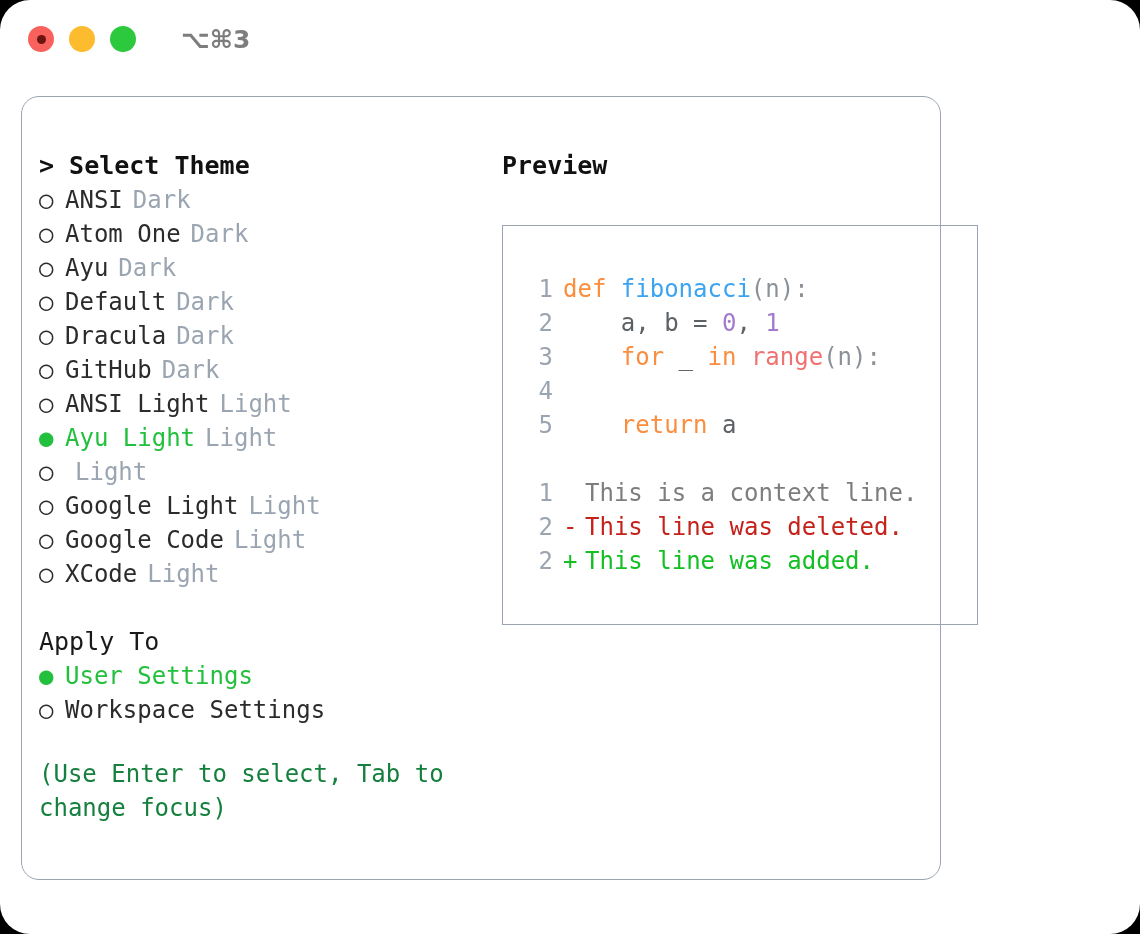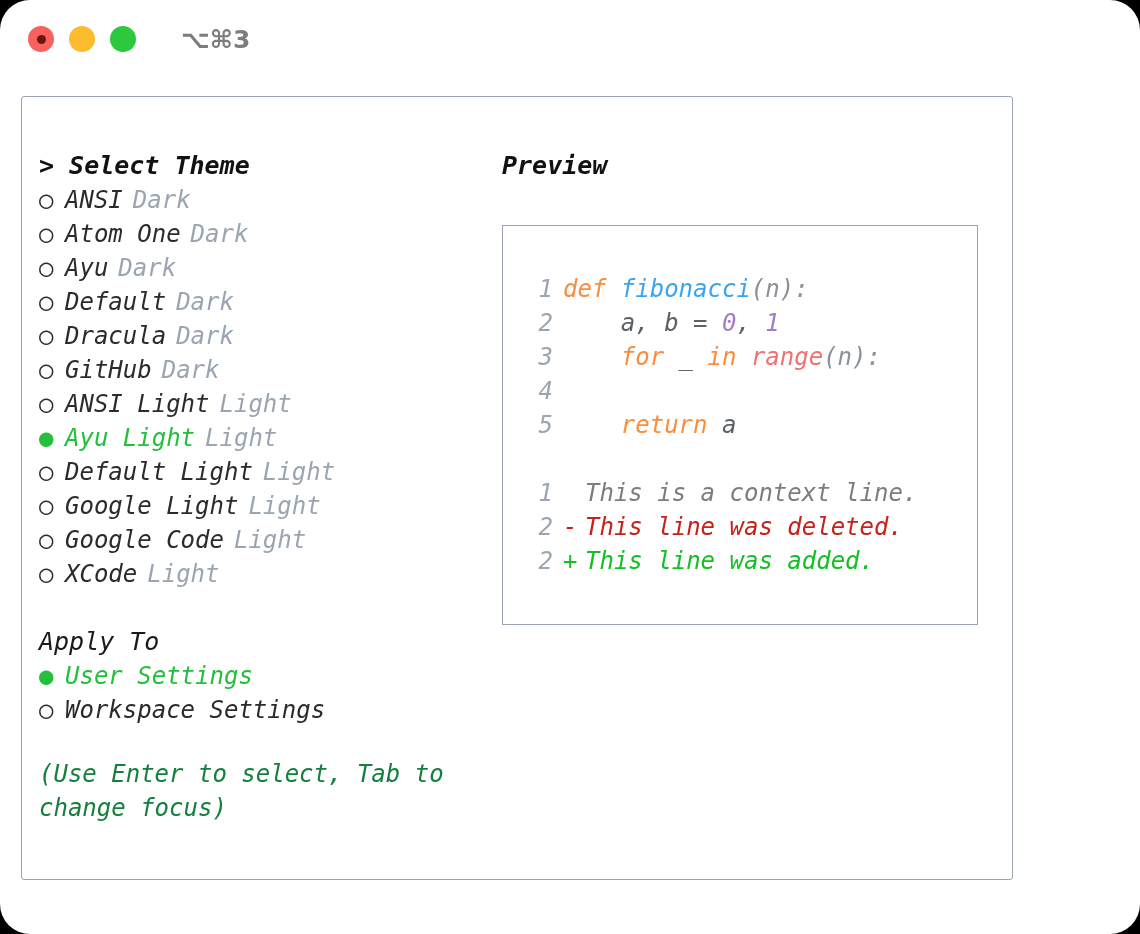--- a/index.html
+++ b/index.html
@@ -63,26 +63,25 @@
     color: #7d7d7d;
     letter-spacing: 0px;
     font-family: "DejaVu Sans", sans-serif;
   }
 
   
   .panel {
     position: absolute;
     left: 21px;
     top: 96px;
-    width: 992px;
+    width: 920px;
     height: 784px;
     border: 1.5px solid #9aa5b1;
-    border-radius: 3px;
-    box-sizing: border-box;
-    font-style: italic;
+    border-radius: 18px;
+    box-sizing: border-box;
   }
 
   .cols {
     position: absolute;
     left: 0; top: 0;
     width: 100%;
     height: 100%;
   }
 
   
@@ -211,21 +210,21 @@
 
         <div id="theme-list">
             <div class="row"><span class="bullet">○</span><span class="label">ANSI</span><span class="suffix">Dark</span></div>
             <div class="row"><span class="bullet">○</span><span class="label">Atom One</span><span class="suffix">Dark</span></div>
             <div class="row"><span class="bullet">○</span><span class="label">Ayu</span><span class="suffix">Dark</span></div>
             <div class="row"><span class="bullet">○</span><span class="label">Default</span><span class="suffix">Dark</span></div>
             <div class="row"><span class="bullet">○</span><span class="label">Dracula</span><span class="suffix">Dark</span></div>
             <div class="row"><span class="bullet">○</span><span class="label">GitHub</span><span class="suffix">Dark</span></div>
             <div class="row"><span class="bullet">○</span><span class="label">ANSI Light</span><span class="suffix">Light</span></div>
             <div class="row selected"><span class="bullet">●</span><span class="label">Ayu Light</span><span class="suffix">Light</span></div>
-            <div class="row"><span class="bullet">○</span><span class="label">Default Light</span><span class="suffix">Light</span></div>
+            <div class="row"><span class="bullet">○</span><span class="suffix">Light</span></div>
             <div class="row"><span class="bullet">○</span><span class="label">Google Light</span><span class="suffix">Light</span></div>
             <div class="row"><span class="bullet">○</span><span class="label">Google Code</span><span class="suffix">Light</span></div>
             <div class="row"><span class="bullet">○</span><span class="label">XCode</span><span class="suffix">Light</span></div>
           </div>
 
         <div class="spacer-md"></div>
 
         <div class="section-head plain">Apply To</div>
 
         <div id="apply-list">

